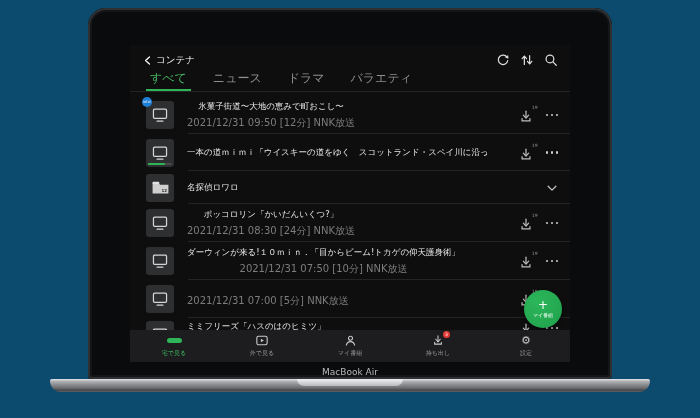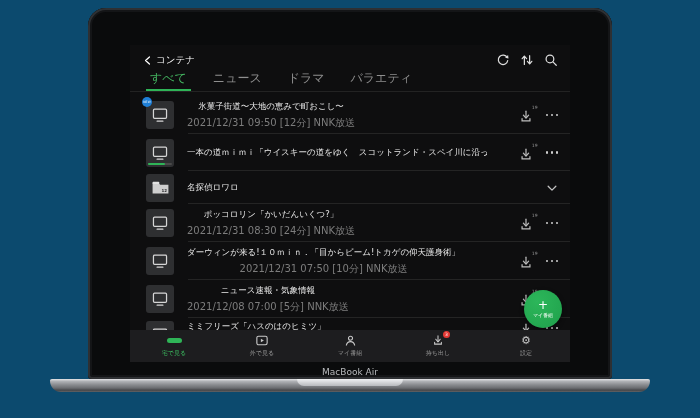--- a/index.html
+++ b/index.html
@@ -255,22 +255,21 @@
         </div>
 
         <div class="row h38">
           <div class="thumb">
             <svg width="18" height="16" viewBox="0 0 24 22">
               <rect x="3" y="3" width="18" height="12.5" rx="1.5" fill="none" stroke="#d6d6d6" stroke-width="1.7"></rect>
               <line x1="8" y1="19.5" x2="16" y2="19.5" stroke="#d6d6d6" stroke-width="1.7" stroke-linecap="round"></line>
             </svg>
           </div>
           <div class="rowtext">
-            <div class="title">ニュース速報・気象情報</div>
-            <div class="meta">2021/12/08 07:00 [5分] NNK放送</div>
+            <div class="meta">2021/12/31 07:00 [5分] NNK放送</div>
           </div>
           <div class="actions">
             <div class="dl">
               <svg width="14" height="14" viewBox="0 0 16 16">
                 <line x1="8" y1="2.5" x2="8" y2="9.5" stroke="#bdbdbd" stroke-width="1.4" stroke-linecap="round"></line>
                 <polyline points="5,7 8,10.5 11,7" fill="none" stroke="#bdbdbd" stroke-width="1.4" stroke-linecap="round" stroke-linejoin="round"></polyline>
                 <path d="M3.5 11v2.5h9V11" fill="none" stroke="#bdbdbd" stroke-width="1.4" stroke-linecap="round"></path>
               </svg>
               <span class="exp">19</span>
             </div>

